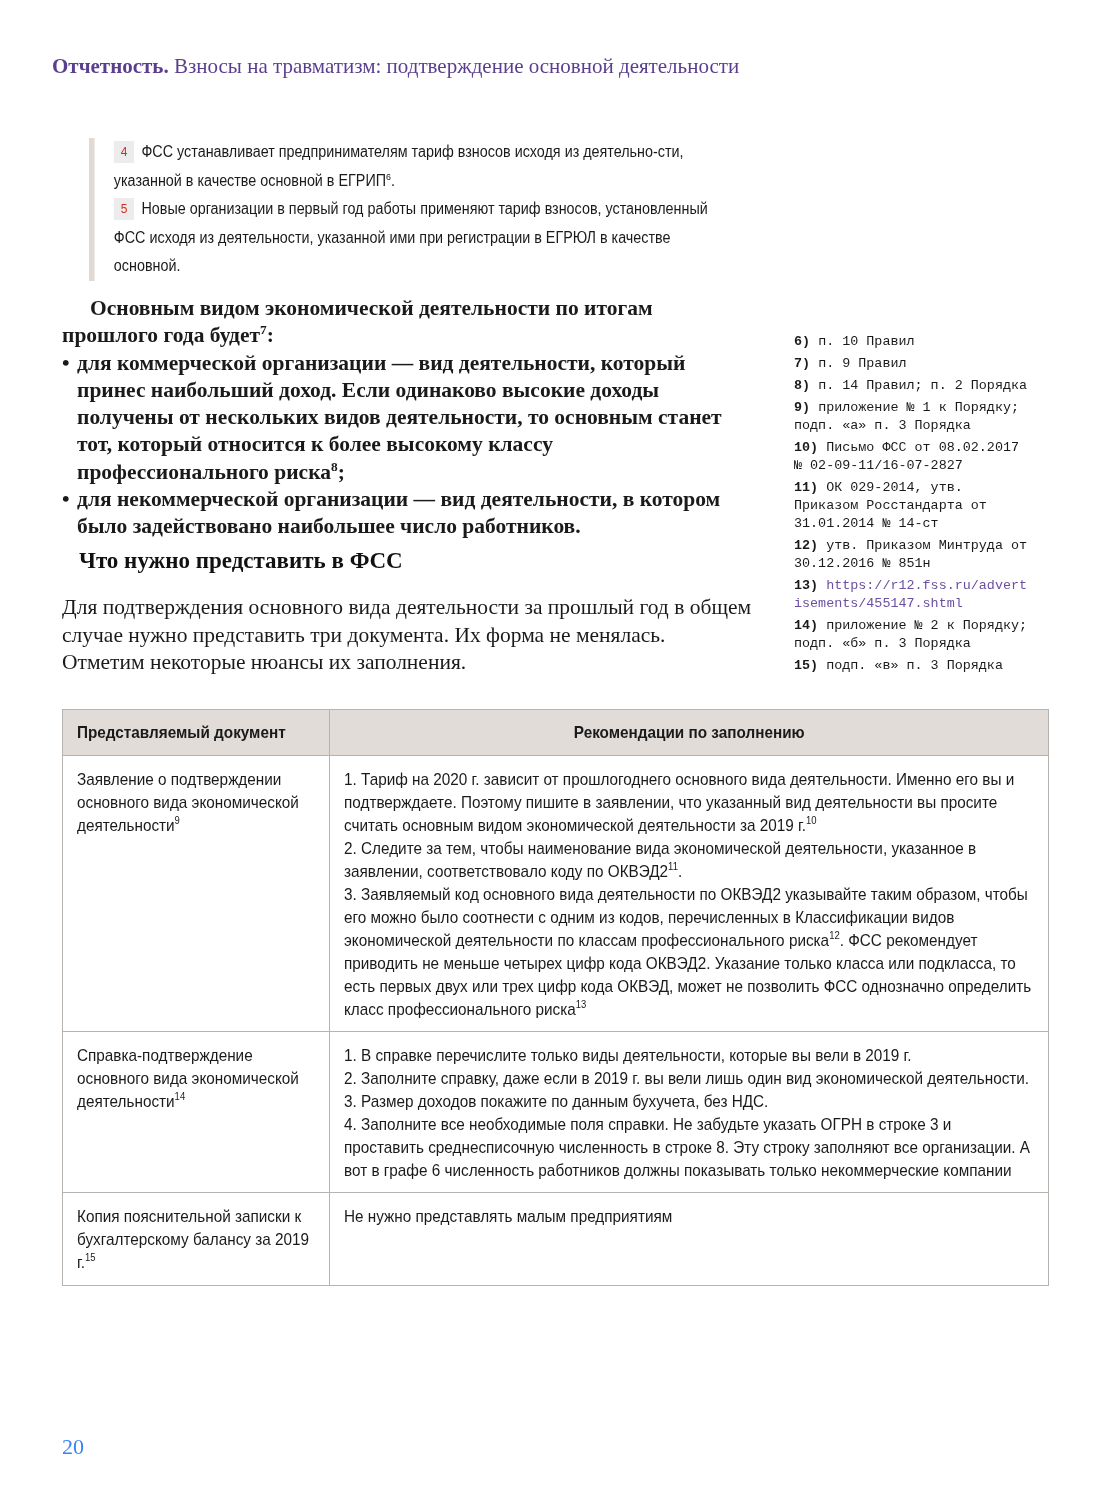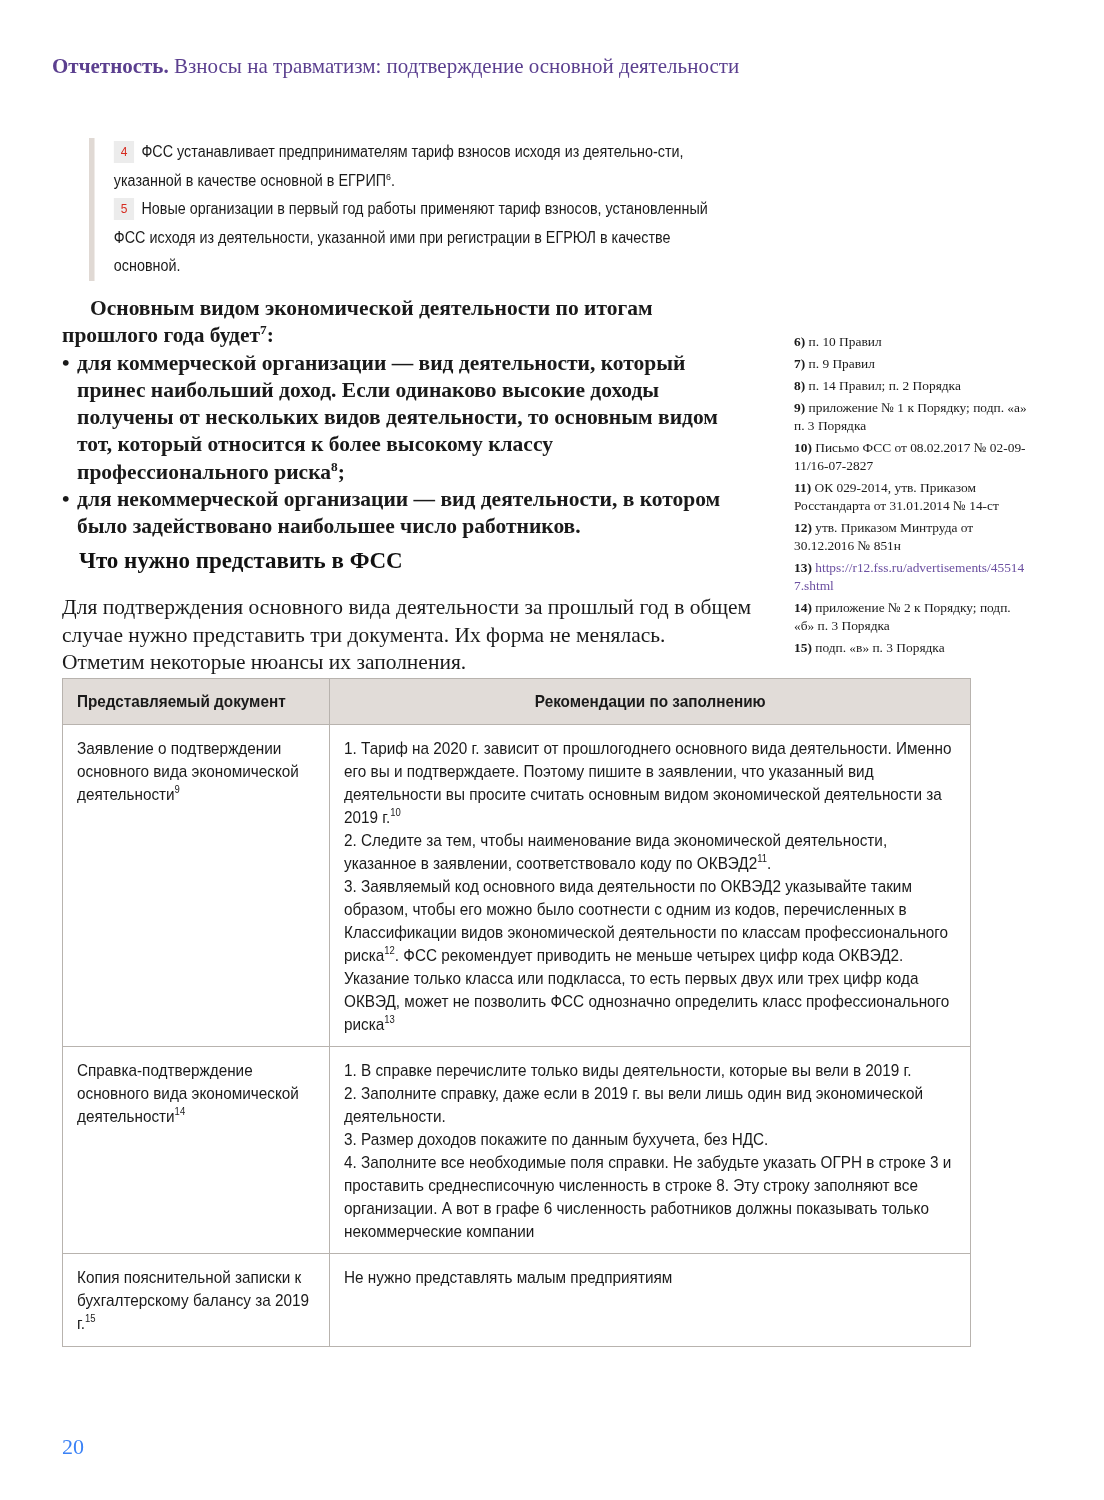--- a/index.html
+++ b/index.html
@@ -14,26 +14,26 @@
   sup { font-size:62%; line-height:0; vertical-align:super; }
 
   .body-text { position:absolute; left:62px; top:295px; width:680px; font-family:"Liberation Serif", serif; font-size:21.5px; line-height:27.3px; color:#1a1a1a;font-weight:bold; }
   .body-text .para { text-indent:28px; margin:0; }
   .bullet { position:relative; padding-left:15px; margin:0; }
   .bullet .dot { position:absolute; left:0; top:0; }
 
   .h2 { position:absolute; left:62px; top:548px; font-family:"Liberation Serif", serif; font-weight:bold; font-size:23px; color:#111;margin-left:17px; }
   .intro { position:absolute; left:62px; top:594px; width:690px; font-family:"Liberation Serif", serif; font-size:21.5px; line-height:27.5px; margin:0; }
 
-  .notes { position:absolute; left:794px; top:333px; width:240px; font-family:Liberation Serif, serif; font-size:13.4px; line-height:18px; color:#1a1a1a; }
+  .notes { position:absolute; left:794px; top:333px; width:240px; font-family:Liberation Mono, monospace; font-size:13.4px; line-height:18px; color:#1a1a1a; }
   .note { margin:0 0 4px 0; }
   .note b { font-weight:bold; }
   .note .link { color:#6b4fa0; }
 
-  table.docs { position:absolute; left:62px; top:678px; width:909px; border-collapse:collapse; font-family:"Liberation Sans", sans-serif; font-size:17px; line-height:23px; color:#1a1a1a; }
+  table.docs { position:absolute; left:62px; top:709px; width:987px; border-collapse:collapse; font-family:"Liberation Sans", sans-serif; font-size:17px; line-height:23px; color:#1a1a1a; }
   table.docs th { background:#e1dcd8; font-weight:bold; height:45px; border:1px solid #b8b3ae; padding:0 14px; font-size:17px; }
   table.docs th.c1 { text-align:left; }
   table.docs th.c2 { text-align:center; }
   table.docs td { border:1px solid #b8b3ae; vertical-align:top; padding:12px 14px 10px 14px; }
   table.docs td.c1 { width:238px;border-radius:23px; }
   .cond { display:inline-block; transform:scaleX(0.9); transform-origin:left top; width:111%; }
   table.docs td .line { display:block; }
 
   .page-number { position:absolute; left:62px; top:1434px; font-family:"Liberation Serif", serif; font-size:22px; color:#3b82f6; }
 </style>
@@ -49,21 +49,21 @@
   <p class="p">
     <span class="num-box">4</span><span>ФСС устанавливает предпринимателям тариф взносов исходя из деятельно-сти, указанной в качестве основной в ЕГРИП</span><sup>6</sup><span>.</span>
   </p>
   <p class="p">
     <span class="num-box">5</span><span>Новые организации в первый год работы применяют тариф взносов, установленный ФСС исходя из деятельности, указанной ими при регистрации в ЕГРЮЛ в качестве основной.</span>
   </p>
 </div>
 
 <div class="body-text">
   <p class="para"><span>Основным видом экономической деятельности по итогам прошлого года будет</span><sup>7</sup><span>:</span></p>
-  <p class="bullet"><span class="dot">•</span><span>для коммерческой организации — вид деятельности, который принес наибольший доход. Если одинаково высокие доходы получены от нескольких видов деятельности, то основным видом тот, который относится к более высокому классу профессионального риска</span><sup>8</sup><span>;</span></p>
+  <p class="bullet"><span class="dot">•</span><span>для коммерческой организации — вид деятельности, который принес наибольший доход. Если одинаково высокие доходы получены от нескольких видов деятельности, то основным станет тот, который относится к более высокому классу профессионального риска</span><sup>8</sup><span>;</span></p>
   <p class="bullet"><span class="dot">•</span><span>для некоммерческой организации — вид деятельности, в котором было задействовано наибольшее число работников.</span></p>
 </div>
 
 <div class="h2">Что нужно представить в ФСС</div>
 <p class="intro">Для подтверждения основного вида деятельности за прошлый год в общем случае нужно представить три документа. Их форма не менялась. Отметим некоторые нюансы их заполнения.</p>
 
 <div class="notes">
   <p class="note"><b>6)</b> <span>п. 10 Правил</span></p>
   <p class="note"><b>7)</b> <span>п. 9 Правил</span></p>
   <p class="note"><b>8)</b> <span>п. 14 Правил; п. 2 Порядка</span></p>

